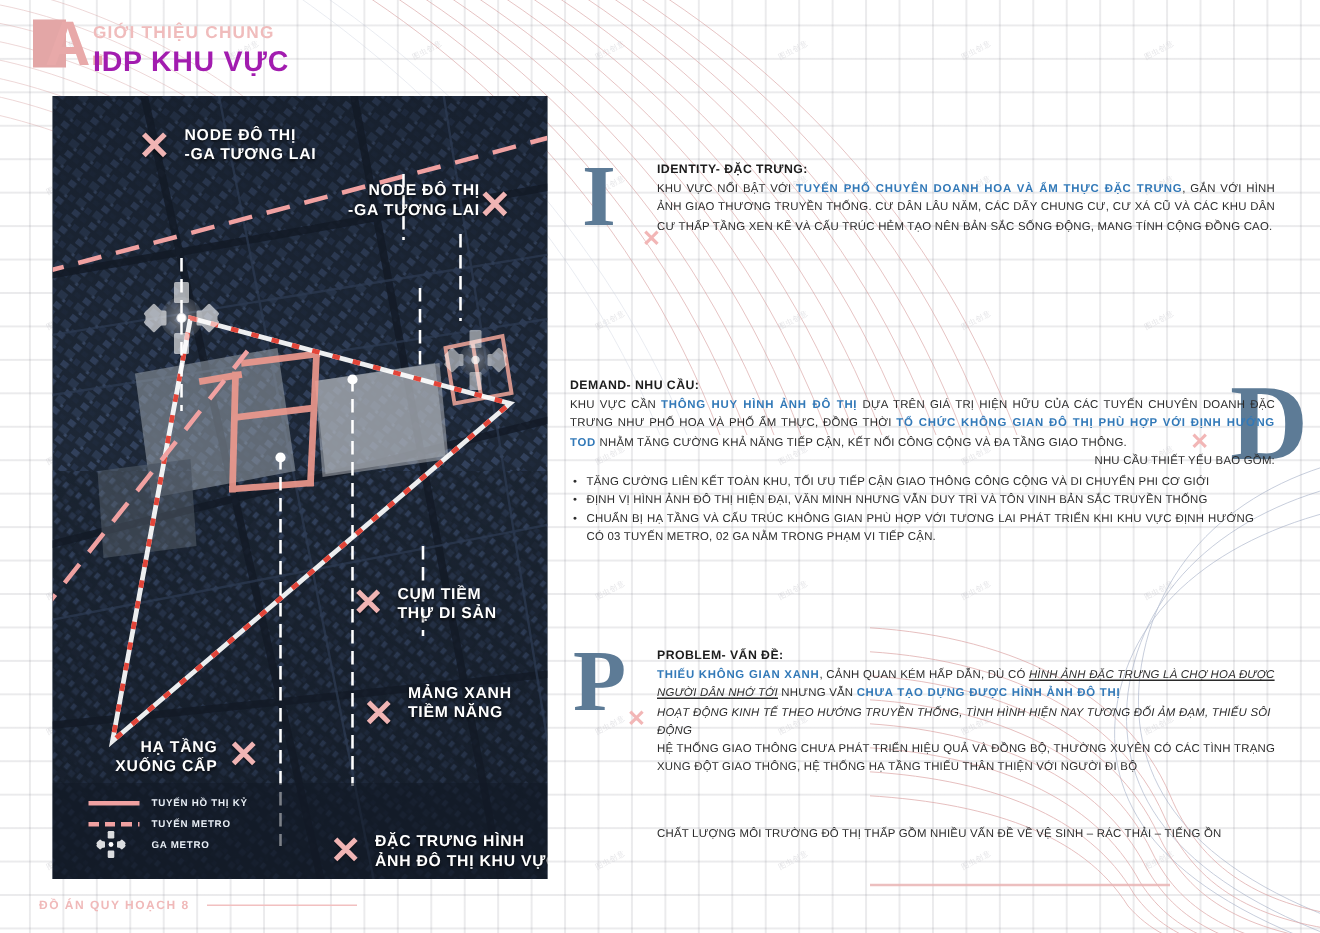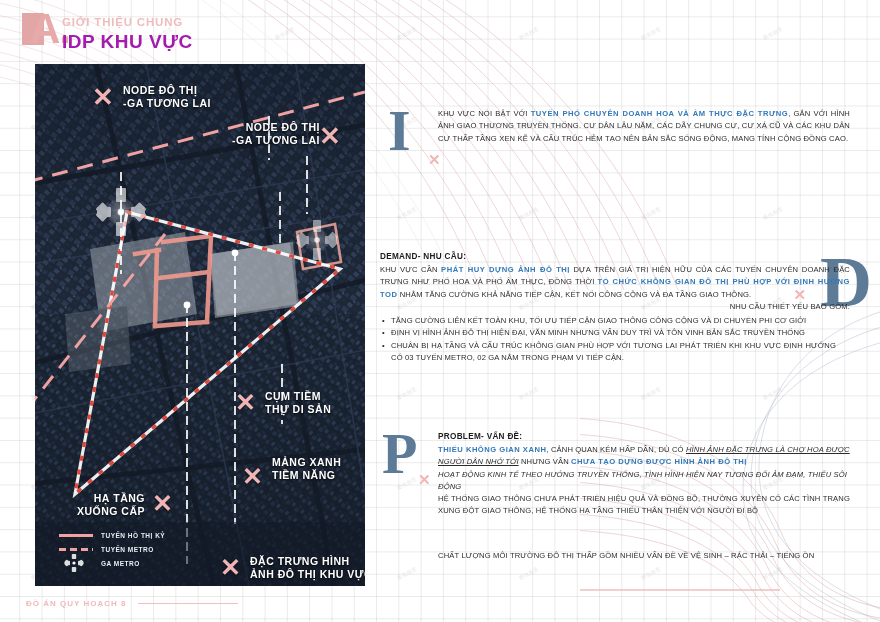--- a/index.html
+++ b/index.html
@@ -478,30 +478,31 @@
         </span>
         <span class="legend-text">GA METRO</span>
       </div>
     </div>
   </div>
 
   <div class="big-letter" id="letter-i">I</div>
   <div class="letter-x" id="x-i">✕</div>
   <div class="section" id="sec-identity">
     <div class="sec-text">
+      <div class="sec-head">IDENTITY- ĐẶC TRƯNG:</div>
       <div class="sec-body"><span>KHU VỰC NỔI BẬT VỚI </span><span class="hl">TUYẾN PHỐ CHUYÊN DOANH HOA VÀ ẨM THỰC ĐẶC TRƯNG</span><span>, GẮN VỚI HÌNH ẢNH GIAO THƯƠNG TRUYỀN THỐNG. CƯ DÂN LÂU NĂM, CÁC DÃY CHUNG CƯ, CƯ XÁ CŨ VÀ CÁC KHU DÂN CƯ THẤP TẦNG XEN KẼ VÀ CẤU TRÚC HẺM TẠO NÊN BẢN SẮC SỐNG ĐỘNG, MANG TÍNH CỘNG ĐỒNG CAO.</span></div>
     </div>
   </div>
 
   <div class="big-letter" id="letter-d">D</div>
   <div class="letter-x" id="x-d">✕</div>
   <div class="section" id="sec-demand">
     <div>
       <div class="sec-head">DEMAND- NHU CẦU:</div>
-      <div class="sec-body"><span>KHU VỰC CẦN </span><span class="hl">PHÁT HUY DỰNG ẢNH ĐÔ THỊ</span><span> DỰA TRÊN GIÁ TRỊ HIỆN HỮU CỦA CÁC TUYẾN CHUYÊN DOANH ĐẶC TRƯNG NHƯ PHỐ HOA VÀ PHỐ ẨM THỰC, ĐỒNG THỜI </span><span class="hl">TỔ CHỨC KHÔNG GIAN ĐÔ THỊ PHÙ HỢP VỚI ĐỊNH HƯỚNG TOD</span><span> NHẰM TĂNG CƯỜNG KHẢ NĂNG TIẾP CẬN, KẾT NỐI CÔNG CỘNG VÀ ĐA TẦNG GIAO THÔNG.</span></div>
+      <div class="sec-body"><span>KHU VỰC CẦN </span><span class="hl">THÔNG HUY HÌNH ẢNH ĐÔ THỊ</span><span> DỰA TRÊN GIÁ TRỊ HIỆN HỮU CỦA CÁC TUYẾN CHUYÊN DOANH ĐẶC TRƯNG NHƯ PHỐ HOA VÀ PHỐ ẨM THỰC, ĐỒNG THỜI </span><span class="hl">TỔ CHỨC KHÔNG GIAN ĐÔ THỊ PHÙ HỢP VỚI ĐỊNH HƯỚNG TOD</span><span> NHẰM TĂNG CƯỜNG KHẢ NĂNG TIẾP CẬN, KẾT NỐI CÔNG CỘNG VÀ ĐA TẦNG GIAO THÔNG.</span></div>
       <div class="sec-body" style="text-align:right;">NHU CẦU THIẾT YẾU BAO GỒM:</div>
       <ul class="bullets">
         <li>TĂNG CƯỜNG LIÊN KẾT TOÀN KHU, TỐI ƯU TIẾP CẬN GIAO THÔNG CÔNG CỘNG VÀ DI CHUYỂN PHI CƠ GIỚI</li>
         <li>ĐỊNH VỊ HÌNH ẢNH ĐÔ THỊ HIỆN ĐẠI, VĂN MINH NHƯNG VẪN DUY TRÌ VÀ TÔN VINH BẢN SẮC TRUYỀN THỐNG</li>
         <li style="text-align:justify; padding-right:14px;">CHUẨN BỊ HẠ TẦNG VÀ CẤU TRÚC KHÔNG GIAN PHÙ HỢP VỚI TƯƠNG LAI PHÁT TRIỂN KHI KHU VỰC ĐỊNH HƯỚNG CÓ 03 TUYẾN METRO, 02 GA NẰM TRONG PHẠM VI TIẾP CẬN.</li>
       </ul>
     </div>
   </div>
 
   <div class="big-letter" id="letter-p">P</div>

